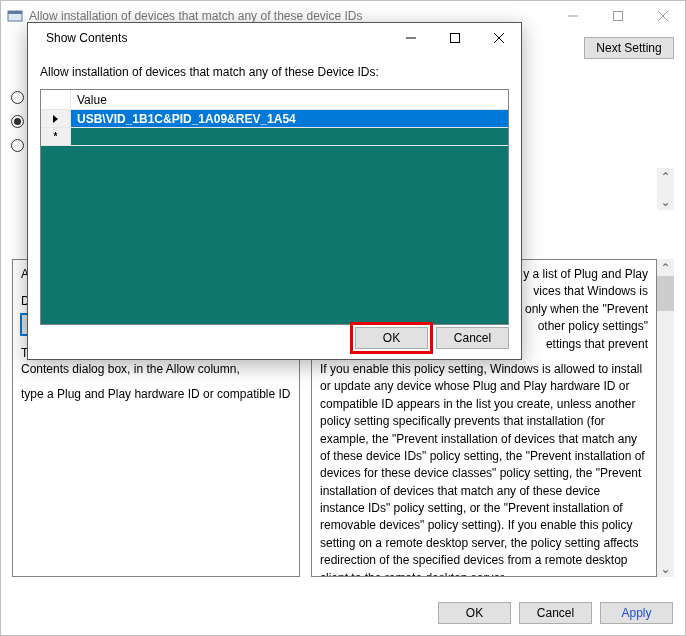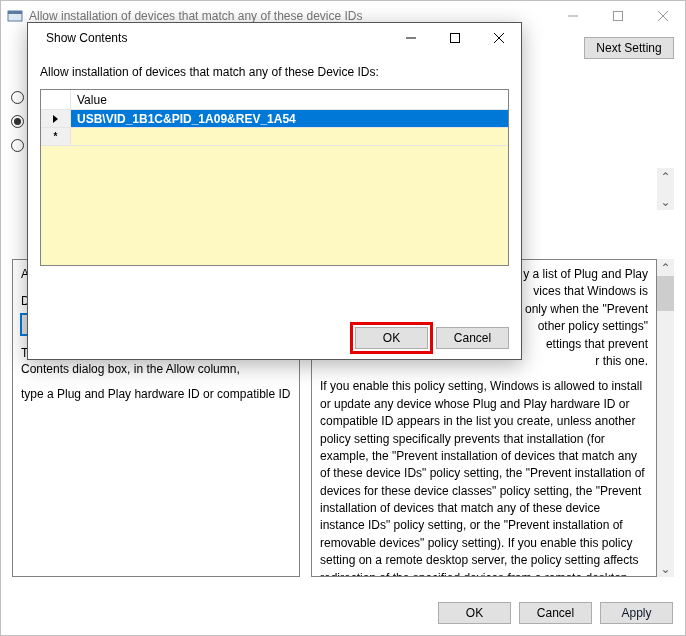--- a/index.html
+++ b/index.html
@@ -30,31 +30,31 @@
   .help-panel { position: absolute; left: 310px; top: 258px; width: 346px; height: 318px; border: 1px solid #828282; background: #fff; padding: 6px 8px; line-height: 1.45; overflow: hidden; }
   
   .scroll-top, .scroll-bot { position: absolute; right: 11px; background:#f0f0f0; width:17px; height:34px; display:flex; flex-direction:column; justify-content:space-between; align-items:center;}
   .scroll-top { top: 88px; height: 120px; }
   .scroll-bot { top: 258px; height: 318px; }
   .scroll-bot .thumb { position:absolute; top:17px; left:0; width:17px; height:35px; background:#cdcdcd;}
   .scroll-arrow { width:17px; height:17px; display:flex; align-items:center; justify-content:center; color:#606060;}
 
   .bottom-bar { position: absolute; left: 0; right: 0; bottom: 0; height: 44px; display:flex; justify-content:flex-end; align-items:center; padding-right: 12px; gap: 8px;}
   .btn { width: 73px; height: 22px; border:1px solid #adadad; background:#e1e1e1; text-align:center; line-height:20px;}
-  .btn.disabled { color:#0f172a; }
+  .btn.disabled { color:#1d4ed8; }
 
   
   .dialog { position: absolute; left: 27px; top: 22px; width: 495px; height: 338px; background: #fff; border: 1px solid #555; box-shadow: 0 5px 20px rgba(0,0,0,0.3); z-index: 10; }
   .dlg-titlebar { height: 30px; display: flex; align-items: center; padding-left: 18px;}
   .dlg-title { flex: 1; font-size: 12px;}
   .dlg-winbtns { display:flex;}
   .dlg-winbtn { width: 44px; height: 30px; display:flex; align-items:center; justify-content:center;}
 
   .dlg-label { padding: 12px 12px 6px 12px; }
-  .grid-wrap { margin: 4px 12px 16px 12px; border: 1px solid #828282; background:#fef9c3; height: 177px; }
+  .grid-wrap { margin: 4px 12px 16px 12px; border: 1px solid #828282; background:#0f766e; height: 236px; }
   .grid-head { display:flex; height:20px; background:#fff;}
   .grid-head .cellA { width:30px; border-right:1px solid #e5e5e5; border-bottom:1px solid #e5e5e5;}
   .grid-head .cellB { flex:1; padding-left:6px; line-height:20px; border-bottom:1px solid #e5e5e5;}
   .grid-row { display:flex; height:18px;font-weight:bold;}
   .grid-row .sel { width:30px; border-right:1px solid #e5e5e5; border-bottom:1px solid #e5e5e5; background:#f0f0f0; display:flex; align-items:center; justify-content:center;}
   .grid-row .val { flex:1; padding-left:6px; line-height:18px; border-bottom:1px solid #e5e5e5;}
   .grid-row.selected .val { background:#0078d7; color:#fff;}
   .grid-row .sel .tri { width:0;height:0; border-top:4px solid transparent; border-bottom:4px solid transparent; border-left:5px solid #000;}
   .grid-row .sel .star { font-size:10px; color:#000;}
 
@@ -117,21 +117,20 @@
     <div>type a Plug and Play hardware ID or compatible ID</div>
     <div style="height:8px"></div>
   </div>
 
   <div class="help-panel">
     <div style="text-align:right">y a list of Plug and Play</div>
     <div style="text-align:right">vices that Windows is</div>
     <div style="text-align:right">g only when the "Prevent</div>
     <div style="text-align:right">other policy settings"</div>
     <div style="text-align:right">ettings that prevent</div>
-    <div style="text-align:right">r this one.</div>
     <div style="height:8px"></div>
     <div>If you enable this policy setting, Windows is allowed to install or update any device whose Plug and Play hardware ID or compatible ID appears in the list you create, unless another policy setting specifically prevents that installation (for example, the "Prevent installation of devices that match any of these device IDs" policy setting, the "Prevent installation of devices for these device classes" policy setting, the "Prevent installation of devices that match any of these device instance IDs" policy setting, or the "Prevent installation of removable devices" policy setting). If you enable this policy setting on a remote desktop server, the policy setting affects redirection of the specified devices from a remote desktop client to the remote desktop server.</div>
   </div>
 
   <div class="scroll-top" style="right:11px; top:167px; height:42px;">
     <div class="scroll-arrow">⌃</div>
     <div class="scroll-arrow">⌄</div>
   </div>
   <div class="scroll-bot">
     <div class="scroll-arrow">⌃</div>

